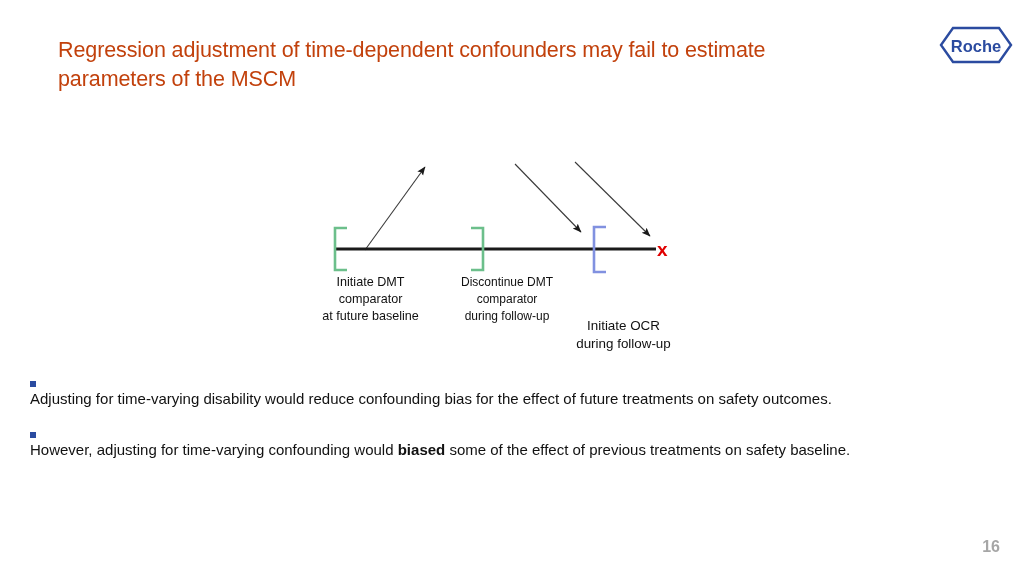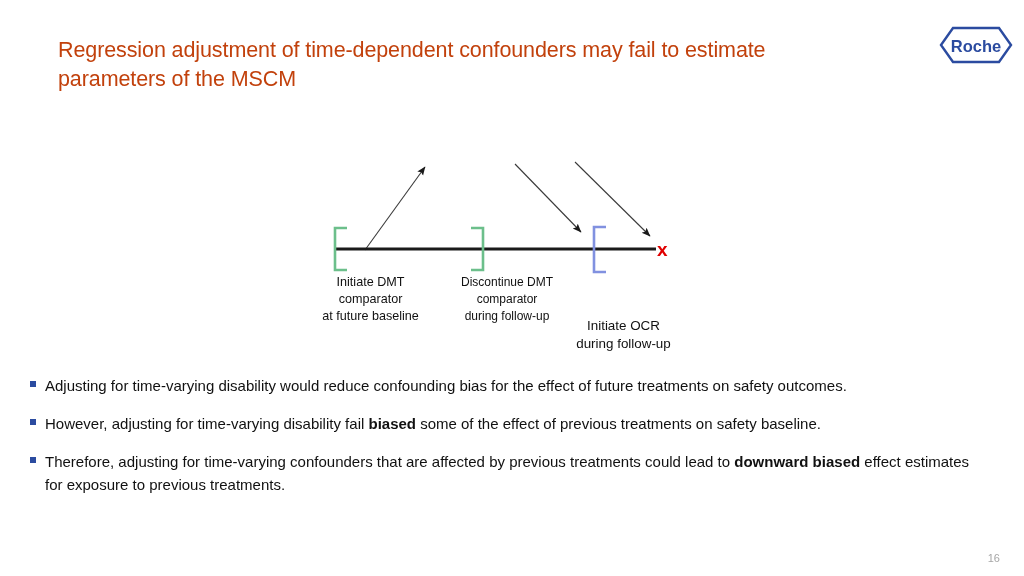--- a/index.html
+++ b/index.html
@@ -92,20 +92,21 @@
   #bullets {
     position: absolute;
     left: 30px;
     top: 374px;
     width: 950px;
   }
   .bullet-row {
     display: flex;
     align-items: flex-start;
     margin-bottom: 15px;
+    flex-direction: column;
   }
   .bullet-marker {
     flex: 0 0 auto;
     width: 6px;
     height: 6px;
     background: #2b4ba0;
     margin-top: 7px;
     margin-right: 9px;
   }
   .bullet-text {
@@ -113,23 +114,24 @@
     font-size: 15px;
     line-height: 23px;
     color: #111111;
   }
   .bullet-text b { font-weight: 700; }
 
   
   #page-number {
     position: absolute;
     right: 24px;
-    bottom: 12px;
-    font-size: 11px;
+    bottom: 20px;
+    font-size: 16px;
     color: #a6a6a6;
+    font-weight: bold;
   }
 </style>
 </head>
 <body>
 
 <div id="slide-title">Regression adjustment of time-dependent confounders may fail to estimate parameters of the MSCM</div>
 
 <div id="roche-logo">
   <svg width="74" height="38" viewBox="0 0 74 38" xmlns="http://www.w3.org/2000/svg">
     <polygon points="14,2 60,2 72,19 60,36 14,36 2,19" fill="none" stroke="#2b4ba0" stroke-width="2.4"></polygon>
@@ -184,22 +186,18 @@
 
 <div id="bullets">
 
   <div class="bullet-row">
     <span class="bullet-marker"></span>
     <span class="bullet-text"><span>Adjusting for time-varying disability would reduce confounding bias for the effect of future treatments on safety outcomes.</span></span>
   </div>
 
   <div class="bullet-row">
     <span class="bullet-marker"></span>
-    <span class="bullet-text"><span>However, adjusting for time-varying disability fail </span><b>biased</b><span> some of the effect of previous treatments on safety baseline.</span></span>
-  </div>
-
-  <div class="bullet-row">
-    <span class="bullet-marker"></span>
-    <span class="bullet-text"><span>Therefore, adjusting for time-varying confounders that are affected by previous treatments could lead to </span><b>downward biased</b><span> effect estimates for exposure to previous treatments.</span></span>
-  </div>
+    <span class="bullet-text"><span>However, adjusting for time-varying confounding would </span><b>biased</b><span> some of the effect of previous treatments on safety baseline.</span></span>
+  </div>
+
 </div>
 
 <div id="page-number">16</div>
 
 </body></html>

